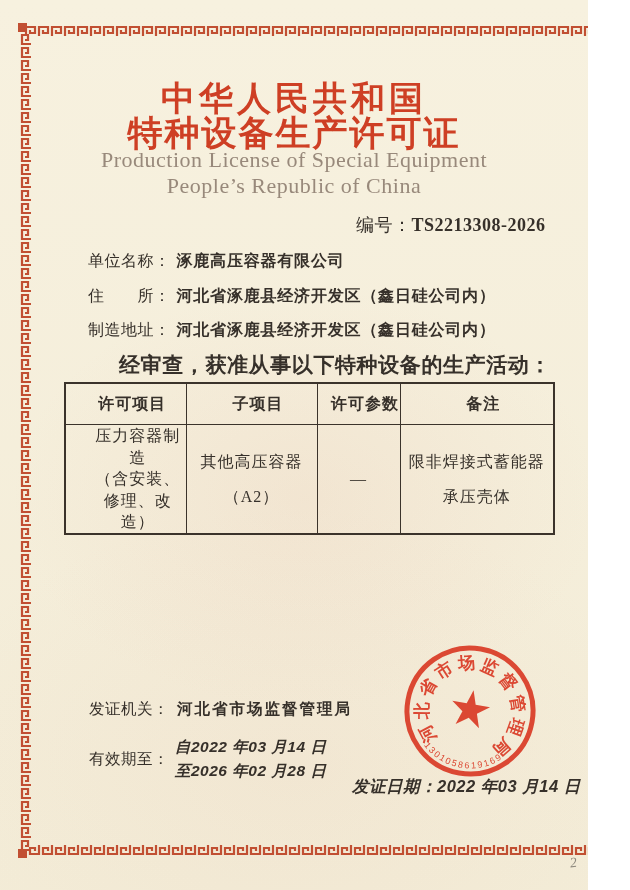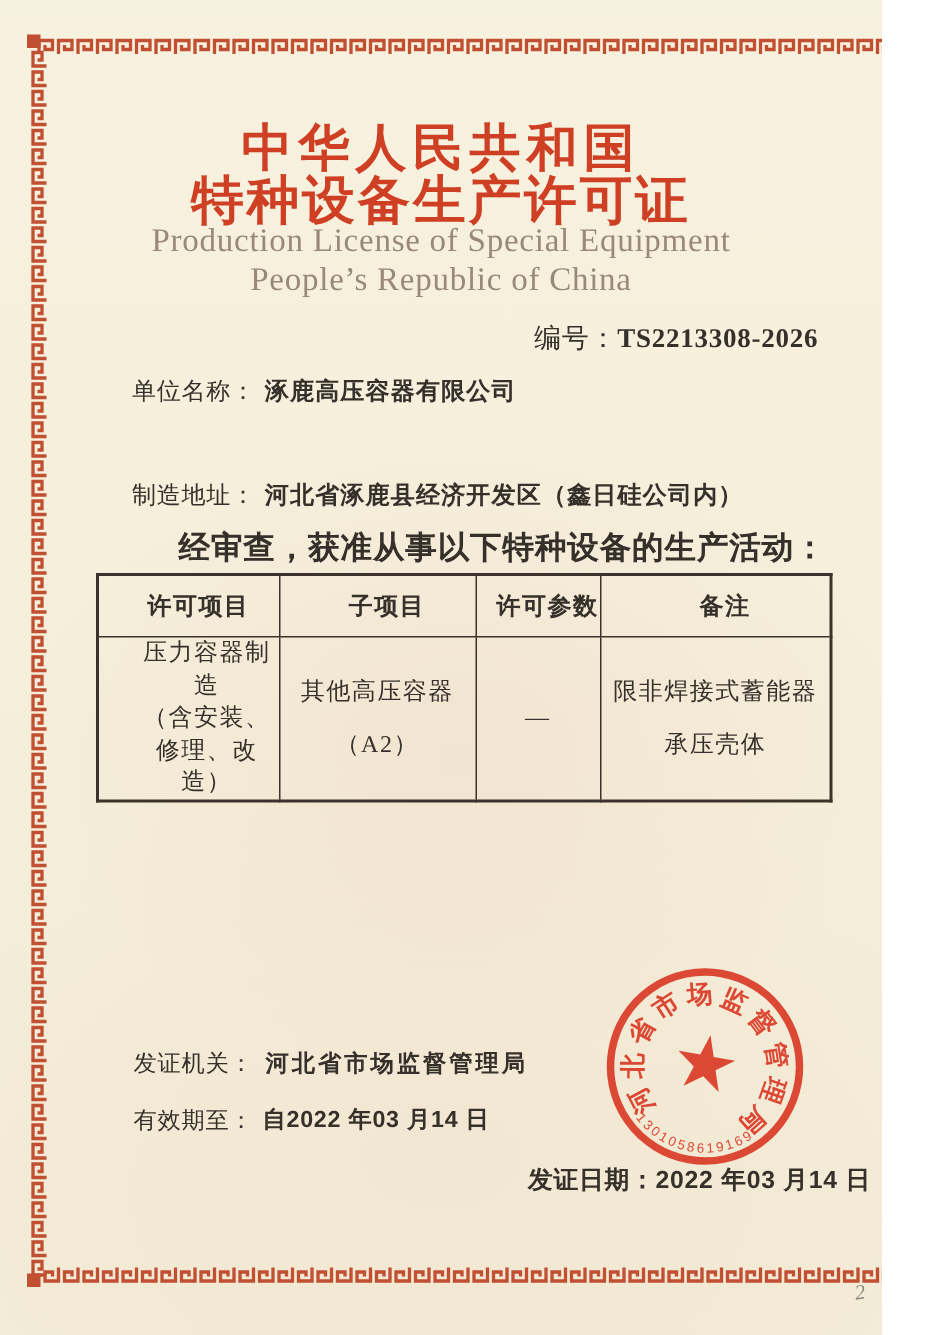--- a/index.html
+++ b/index.html
@@ -58,21 +58,21 @@
   .seal .ch{position:absolute;left:50%;top:50%;font-weight:bold;font-size:17px;line-height:1;}
   .seal .dg{position:absolute;left:50%;top:50%;font-size:9px;line-height:1;font-family:"Liberation Sans","DejaVu Sans",sans-serif;}
   .star{
     position:absolute;left:50%;top:50%;transform:translate(-50%,-54%);
     font-size:50px;line-height:1;font-family:"DejaVu Sans",sans-serif;
   }
   .note2{
     position:absolute;left:570px;top:855px;font-size:14px;color:#8d887d;
     transform:rotate(-8deg);font-style:italic;
   }
-  .num-sans{font-family:"Liberation Sans","DejaVu Sans",sans-serif;}
+  .num-sans{font-family:"Liberation Sans","DejaVu Sans",sans-serif;font-style:italic;}
 </style>
 </head>
 <body>
 
 <div class="page">
 
   <svg class="frame" width="630" height="890" viewBox="0 0 630 890">
       <path d="M6,11 L6,2 L15,2 L15,8 L10,8 L10,5 M19,11 L19,2 L28,2 L28,8 L23,8 L23,5 M32,11 L32,2 L41,2 L41,8 L36,8 L36,5 M45,11 L45,2 L54,2 L54,8 L49,8 L49,5 M58,11 L58,2 L67,2 L67,8 L62,8 L62,5 M71,11 L71,2 L80,2 L80,8 L75,8 L75,5 M84,11 L84,2 L93,2 L93,8 L88,8 L88,5 M97,11 L97,2 L106,2 L106,8 L101,8 L101,5 M110,11 L110,2 L119,2 L119,8 L114,8 L114,5 M123,11 L123,2 L132,2 L132,8 L127,8 L127,5 M136,11 L136,2 L145,2 L145,8 L140,8 L140,5 M149,11 L149,2 L158,2 L158,8 L153,8 L153,5 M162,11 L162,2 L171,2 L171,8 L166,8 L166,5 M175,11 L175,2 L184,2 L184,8 L179,8 L179,5 M188,11 L188,2 L197,2 L197,8 L192,8 L192,5 M201,11 L201,2 L210,2 L210,8 L205,8 L205,5 M214,11 L214,2 L223,2 L223,8 L218,8 L218,5 M227,11 L227,2 L236,2 L236,8 L231,8 L231,5 M240,11 L240,2 L249,2 L249,8 L244,8 L244,5 M253,11 L253,2 L262,2 L262,8 L257,8 L257,5 M266,11 L266,2 L275,2 L275,8 L270,8 L270,5 M279,11 L279,2 L288,2 L288,8 L283,8 L283,5 M292,11 L292,2 L301,2 L301,8 L296,8 L296,5 M305,11 L305,2 L314,2 L314,8 L309,8 L309,5 M318,11 L318,2 L327,2 L327,8 L322,8 L322,5 M331,11 L331,2 L340,2 L340,8 L335,8 L335,5 M344,11 L344,2 L353,2 L353,8 L348,8 L348,5 M357,11 L357,2 L366,2 L366,8 L361,8 L361,5 M370,11 L370,2 L379,2 L379,8 L374,8 L374,5 M383,11 L383,2 L392,2 L392,8 L387,8 L387,5 M396,11 L396,2 L405,2 L405,8 L400,8 L400,5 M409,11 L409,2 L418,2 L418,8 L413,8 L413,5 M422,11 L422,2 L431,2 L431,8 L426,8 L426,5 M435,11 L435,2 L444,2 L444,8 L439,8 L439,5 M448,11 L448,2 L457,2 L457,8 L452,8 L452,5 M461,11 L461,2 L470,2 L470,8 L465,8 L465,5 M474,11 L474,2 L483,2 L483,8 L478,8 L478,5 M487,11 L487,2 L496,2 L496,8 L491,8 L491,5 M500,11 L500,2 L509,2 L509,8 L504,8 L504,5 M513,11 L513,2 L522,2 L522,8 L517,8 L517,5 M526,11 L526,2 L535,2 L535,8 L530,8 L530,5 M539,11 L539,2 L548,2 L548,8 L543,8 L543,5 M552,11 L552,2 L561,2 L561,8 L556,8 L556,5 M565,11 L565,2 L574,2 L574,8 L569,8 L569,5 " fill="none" stroke="#c14f32" stroke-width="2.2" transform="translate(20,25)"></path>
       <path d="M6,11 L6,2 L15,2 L15,8 L10,8 L10,5 M19,11 L19,2 L28,2 L28,8 L23,8 L23,5 M32,11 L32,2 L41,2 L41,8 L36,8 L36,5 M45,11 L45,2 L54,2 L54,8 L49,8 L49,5 M58,11 L58,2 L67,2 L67,8 L62,8 L62,5 M71,11 L71,2 L80,2 L80,8 L75,8 L75,5 M84,11 L84,2 L93,2 L93,8 L88,8 L88,5 M97,11 L97,2 L106,2 L106,8 L101,8 L101,5 M110,11 L110,2 L119,2 L119,8 L114,8 L114,5 M123,11 L123,2 L132,2 L132,8 L127,8 L127,5 M136,11 L136,2 L145,2 L145,8 L140,8 L140,5 M149,11 L149,2 L158,2 L158,8 L153,8 L153,5 M162,11 L162,2 L171,2 L171,8 L166,8 L166,5 M175,11 L175,2 L184,2 L184,8 L179,8 L179,5 M188,11 L188,2 L197,2 L197,8 L192,8 L192,5 M201,11 L201,2 L210,2 L210,8 L205,8 L205,5 M214,11 L214,2 L223,2 L223,8 L218,8 L218,5 M227,11 L227,2 L236,2 L236,8 L231,8 L231,5 M240,11 L240,2 L249,2 L249,8 L244,8 L244,5 M253,11 L253,2 L262,2 L262,8 L257,8 L257,5 M266,11 L266,2 L275,2 L275,8 L270,8 L270,5 M279,11 L279,2 L288,2 L288,8 L283,8 L283,5 M292,11 L292,2 L301,2 L301,8 L296,8 L296,5 M305,11 L305,2 L314,2 L314,8 L309,8 L309,5 M318,11 L318,2 L327,2 L327,8 L322,8 L322,5 M331,11 L331,2 L340,2 L340,8 L335,8 L335,5 M344,11 L344,2 L353,2 L353,8 L348,8 L348,5 M357,11 L357,2 L366,2 L366,8 L361,8 L361,5 M370,11 L370,2 L379,2 L379,8 L374,8 L374,5 M383,11 L383,2 L392,2 L392,8 L387,8 L387,5 M396,11 L396,2 L405,2 L405,8 L400,8 L400,5 M409,11 L409,2 L418,2 L418,8 L413,8 L413,5 M422,11 L422,2 L431,2 L431,8 L426,8 L426,5 M435,11 L435,2 L444,2 L444,8 L439,8 L439,5 M448,11 L448,2 L457,2 L457,8 L452,8 L452,5 M461,11 L461,2 L470,2 L470,8 L465,8 L465,5 M474,11 L474,2 L483,2 L483,8 L478,8 L478,5 M487,11 L487,2 L496,2 L496,8 L491,8 L491,5 M500,11 L500,2 L509,2 L509,8 L504,8 L504,5 M513,11 L513,2 L522,2 L522,8 L517,8 L517,5 M526,11 L526,2 L535,2 L535,8 L530,8 L530,5 M539,11 L539,2 L548,2 L548,8 L543,8 L543,5 M552,11 L552,2 L561,2 L561,8 L556,8 L556,5 M565,11 L565,2 L574,2 L574,8 L569,8 L569,5 M578,11 L578,2 L587,2 L587,8 L582,8 L582,5 M591,11 L591,2 L600,2 L600,8 L595,8 L595,5 M604,11 L604,2 L613,2 L613,8 L608,8 L608,5 M617,11 L617,2 L626,2 L626,8 L621,8 L621,5 M630,11 L630,2 L639,2 L639,8 L634,8 L634,5 M643,11 L643,2 L652,2 L652,8 L647,8 L647,5 M656,11 L656,2 L665,2 L665,8 L660,8 L660,5 M669,11 L669,2 L678,2 L678,8 L673,8 L673,5 M682,11 L682,2 L691,2 L691,8 L686,8 L686,5 M695,11 L695,2 L704,2 L704,8 L699,8 L699,5 M708,11 L708,2 L717,2 L717,8 L712,8 L712,5 M721,11 L721,2 L730,2 L730,8 L725,8 L725,5 M734,11 L734,2 L743,2 L743,8 L738,8 L738,5 M747,11 L747,2 L756,2 L756,8 L751,8 L751,5 M760,11 L760,2 L769,2 L769,8 L764,8 L764,5 M773,11 L773,2 L782,2 L782,8 L777,8 L777,5 M786,11 L786,2 L795,2 L795,8 L790,8 L790,5 M799,11 L799,2 L808,2 L808,8 L803,8 L803,5 M812,11 L812,2 L821,2 L821,8 L816,8 L816,5 " fill="none" stroke="#c14f32" stroke-width="2.2" transform="translate(604,25) rotate(90)"></path>
       <path d="M6,11 L6,2 L15,2 L15,8 L10,8 L10,5 M19,11 L19,2 L28,2 L28,8 L23,8 L23,5 M32,11 L32,2 L41,2 L41,8 L36,8 L36,5 M45,11 L45,2 L54,2 L54,8 L49,8 L49,5 M58,11 L58,2 L67,2 L67,8 L62,8 L62,5 M71,11 L71,2 L80,2 L80,8 L75,8 L75,5 M84,11 L84,2 L93,2 L93,8 L88,8 L88,5 M97,11 L97,2 L106,2 L106,8 L101,8 L101,5 M110,11 L110,2 L119,2 L119,8 L114,8 L114,5 M123,11 L123,2 L132,2 L132,8 L127,8 L127,5 M136,11 L136,2 L145,2 L145,8 L140,8 L140,5 M149,11 L149,2 L158,2 L158,8 L153,8 L153,5 M162,11 L162,2 L171,2 L171,8 L166,8 L166,5 M175,11 L175,2 L184,2 L184,8 L179,8 L179,5 M188,11 L188,2 L197,2 L197,8 L192,8 L192,5 M201,11 L201,2 L210,2 L210,8 L205,8 L205,5 M214,11 L214,2 L223,2 L223,8 L218,8 L218,5 M227,11 L227,2 L236,2 L236,8 L231,8 L231,5 M240,11 L240,2 L249,2 L249,8 L244,8 L244,5 M253,11 L253,2 L262,2 L262,8 L257,8 L257,5 M266,11 L266,2 L275,2 L275,8 L270,8 L270,5 M279,11 L279,2 L288,2 L288,8 L283,8 L283,5 M292,11 L292,2 L301,2 L301,8 L296,8 L296,5 M305,11 L305,2 L314,2 L314,8 L309,8 L309,5 M318,11 L318,2 L327,2 L327,8 L322,8 L322,5 M331,11 L331,2 L340,2 L340,8 L335,8 L335,5 M344,11 L344,2 L353,2 L353,8 L348,8 L348,5 M357,11 L357,2 L366,2 L366,8 L361,8 L361,5 M370,11 L370,2 L379,2 L379,8 L374,8 L374,5 M383,11 L383,2 L392,2 L392,8 L387,8 L387,5 M396,11 L396,2 L405,2 L405,8 L400,8 L400,5 M409,11 L409,2 L418,2 L418,8 L413,8 L413,5 M422,11 L422,2 L431,2 L431,8 L426,8 L426,5 M435,11 L435,2 L444,2 L444,8 L439,8 L439,5 M448,11 L448,2 L457,2 L457,8 L452,8 L452,5 M461,11 L461,2 L470,2 L470,8 L465,8 L465,5 M474,11 L474,2 L483,2 L483,8 L478,8 L478,5 M487,11 L487,2 L496,2 L496,8 L491,8 L491,5 M500,11 L500,2 L509,2 L509,8 L504,8 L504,5 M513,11 L513,2 L522,2 L522,8 L517,8 L517,5 M526,11 L526,2 L535,2 L535,8 L530,8 L530,5 M539,11 L539,2 L548,2 L548,8 L543,8 L543,5 M552,11 L552,2 L561,2 L561,8 L556,8 L556,5 M565,11 L565,2 L574,2 L574,8 L569,8 L569,5 " fill="none" stroke="#c14f32" stroke-width="2.2" transform="translate(604,856) rotate(180)"></path>
@@ -84,20 +84,21 @@
     </svg>
 
   <div class="center t-cn t1">中华人民共和国</div>
   <div class="center t-cn t2">特种设备生产许可证</div>
   <div class="center t-en e1">Production License of Special Equipment</div>
   <div class="center t-en e2">People’s Republic of China</div>
 
   <div class="license"><span>编号：</span><b>TS2213308-2026</b></div>
 
   <div class="field f0"><span>单位名称：</span><span class="val">涿鹿高压容器有限公司</span></div>
+  <div class="field f1"><span>住　　所：</span><span class="val">河北省涿鹿县经济开发区（鑫日硅公司内）</span></div>
   <div class="field f2"><span>制造地址：</span><span class="val">河北省涿鹿县经济开发区（鑫日硅公司内）</span></div>
 
   <div class="statement">经审查，获准从事以下特种设备的生产活动：</div>
 
   <table class="permit-table">
     <colgroup>
         <col style="width:121px">
         <col style="width:131px">
         <col style="width:83px">
         <col style="width:154px">
@@ -127,20 +128,21 @@
     </tr>
   </tbody>
     </table>
 
   <div class="footer-line authority"><span>发证机关：</span><span class="val">河北省市场监督管理局</span></div>
 
   <div class="footer-line validity">
     <span>有效期至：</span>
     <span class="dates num-sans">
       <div>自2022 年03 月14 日</div>
+      <div>至2026 年02 月28 日</div>
     </span>
   </div>
 
   <div class="footer-line issue num-sans"><span class="lbl">发证日期：</span><span>2022 年03 月14 日</span></div>
 
   <div class="seal">
     <div class="seal-ring"></div>
     <span class="star">★</span>
   <span class="ch" style="transform: translate(-50%, -50%) rotate(-128deg) translateY(-48px);">河</span>
       <span class="ch" style="transform: translate(-50%, -50%) rotate(-99.5556deg) translateY(-48px);">北</span>

